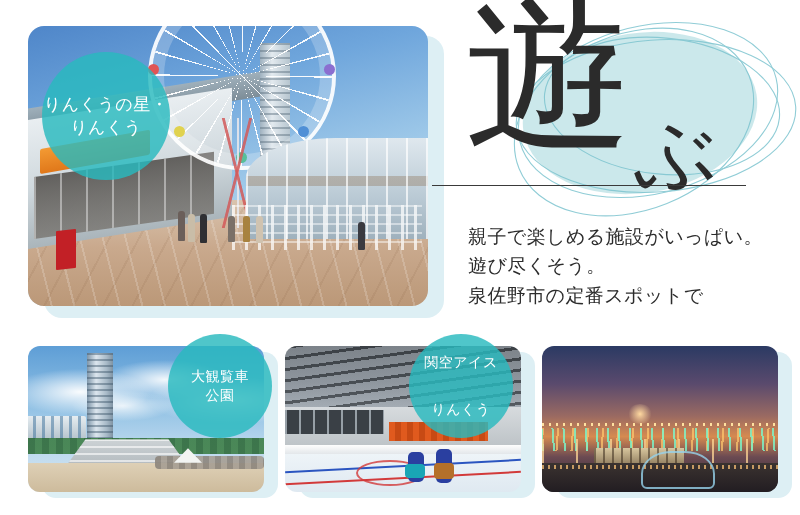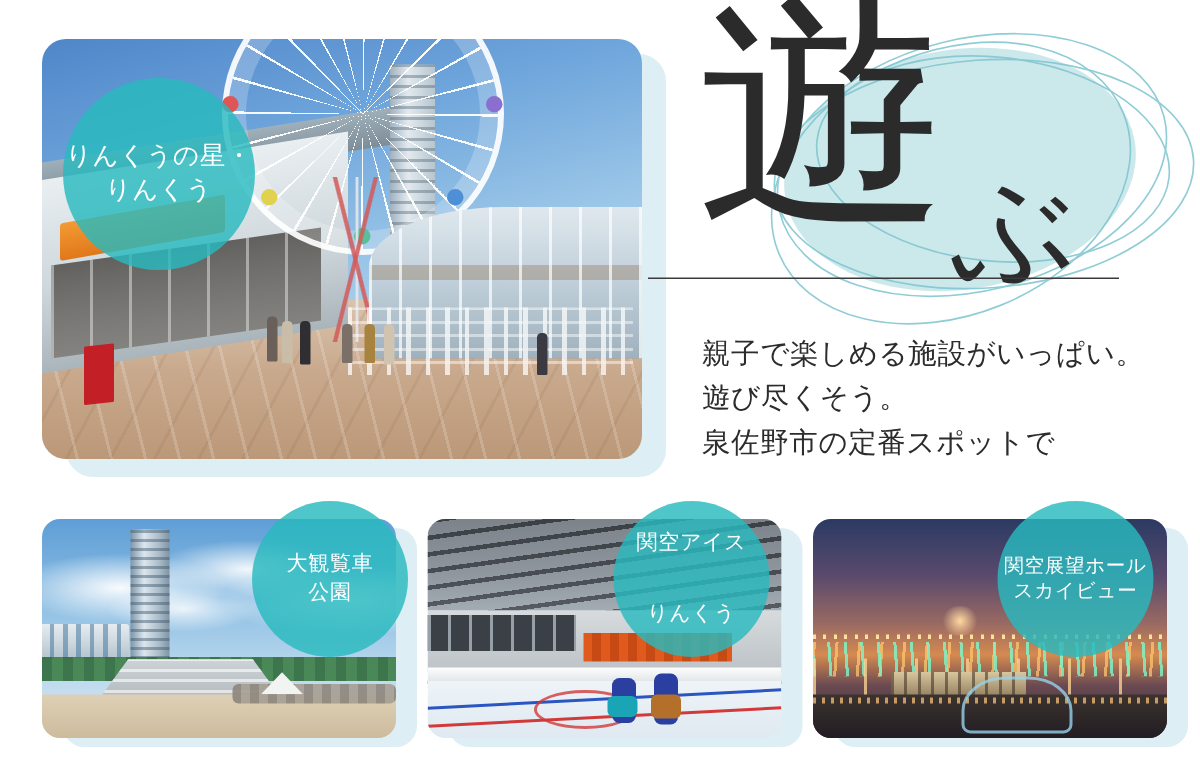--- a/index.html
+++ b/index.html
@@ -441,19 +441,15 @@
       <div class="t3-sky"></div>
         <div class="t3-glow"></div>
         <div class="t3-hlights"></div>
       <div class="t3-runway"></div>
         <div class="t3-poles"></div>
         <div class="t3-bldg"></div>
       <div class="t3-ground"></div>
         <div class="t3-fence"></div>
         <div class="t3-rail"></div>
     </div>
-    <div class="circle-label circle-thumb" style="left:123px; top:-4px; font-size:13px;">
-      <span class="cap">関空展望ホール</span>
-      <span class="cap">スカイビュー</span>
-    </div>
   </div>
 
 </div>
 
 </body></html>

